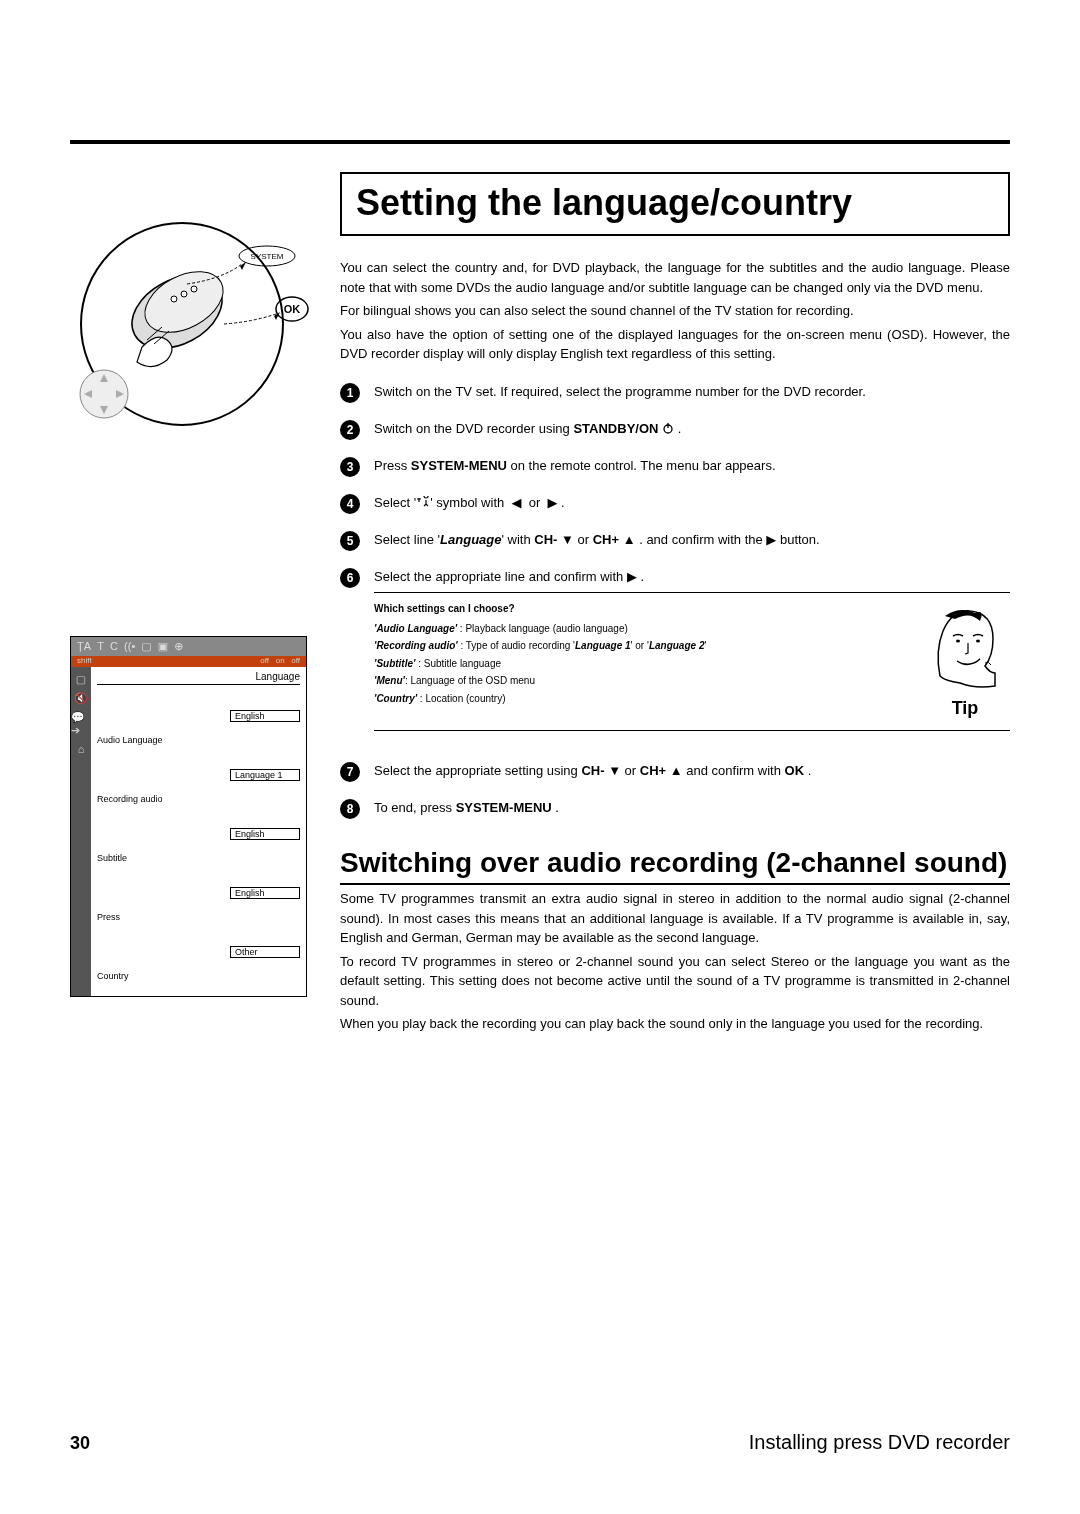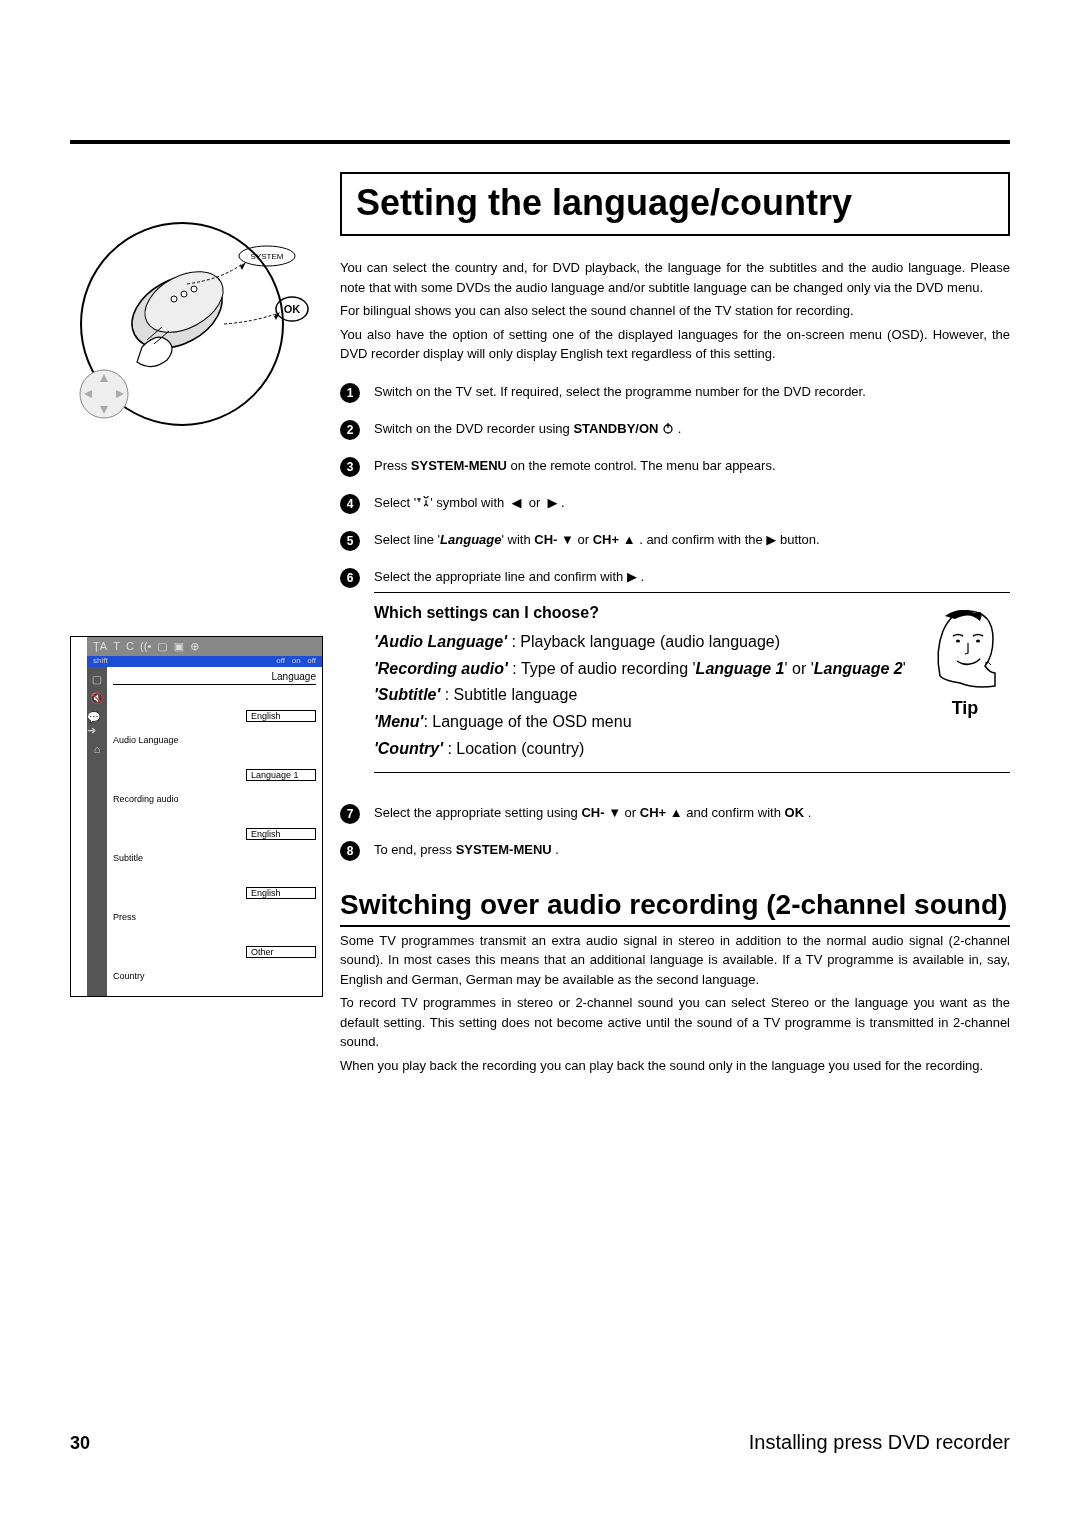--- a/index.html
+++ b/index.html
@@ -89,21 +89,21 @@
     border-top: 1px solid #000;
     border-bottom: 1px solid #000;
     padding: 8px 0;
     display: flex;
     gap: 12px;
     margin: 6px 0 14px 0;
     align-items: stretch;
   }
   .tip-content {
     flex: 1;
-    font-size: 16px;
+    font-size: 10px;
     line-height: 1.55;
   }
   .tip-content .q { font-weight: bold; margin-bottom: 4px; }
   .tip-content p { margin: 0 0 2px 0; }
   .tip-face {
     width: 90px;
     text-align: center;
     flex-shrink: 0;
   }
   .tip-face svg { display:block; margin:0 auto; }
@@ -144,33 +144,32 @@
     position: absolute;
     left: 30px; top: 28px;
     width: 140px; height: 140px;
   }
   
   .menu-screenshot {
     margin-top: 210px;
     width: 235px;
     border: 1px solid #000;
     font-size: 10px;
-    padding-left: 16px;
   }
   .menu-top {
     background: #888;
     padding: 3px 6px;
     display: flex;
     gap: 10px;
     color: #ddd;
     font-size: 11px;
     justify-content: space-between;
   }
   .menu-toprow2 {
-    background: #1d4ed8;
+    background: #c2410c;
     font-size: 8px;
     color: #ccc;
     padding: 0 6px 2px 6px;
     display:flex;
     justify-content: space-between;
   }
   .menu-body {
     display: flex;
     background: #444;
   }

